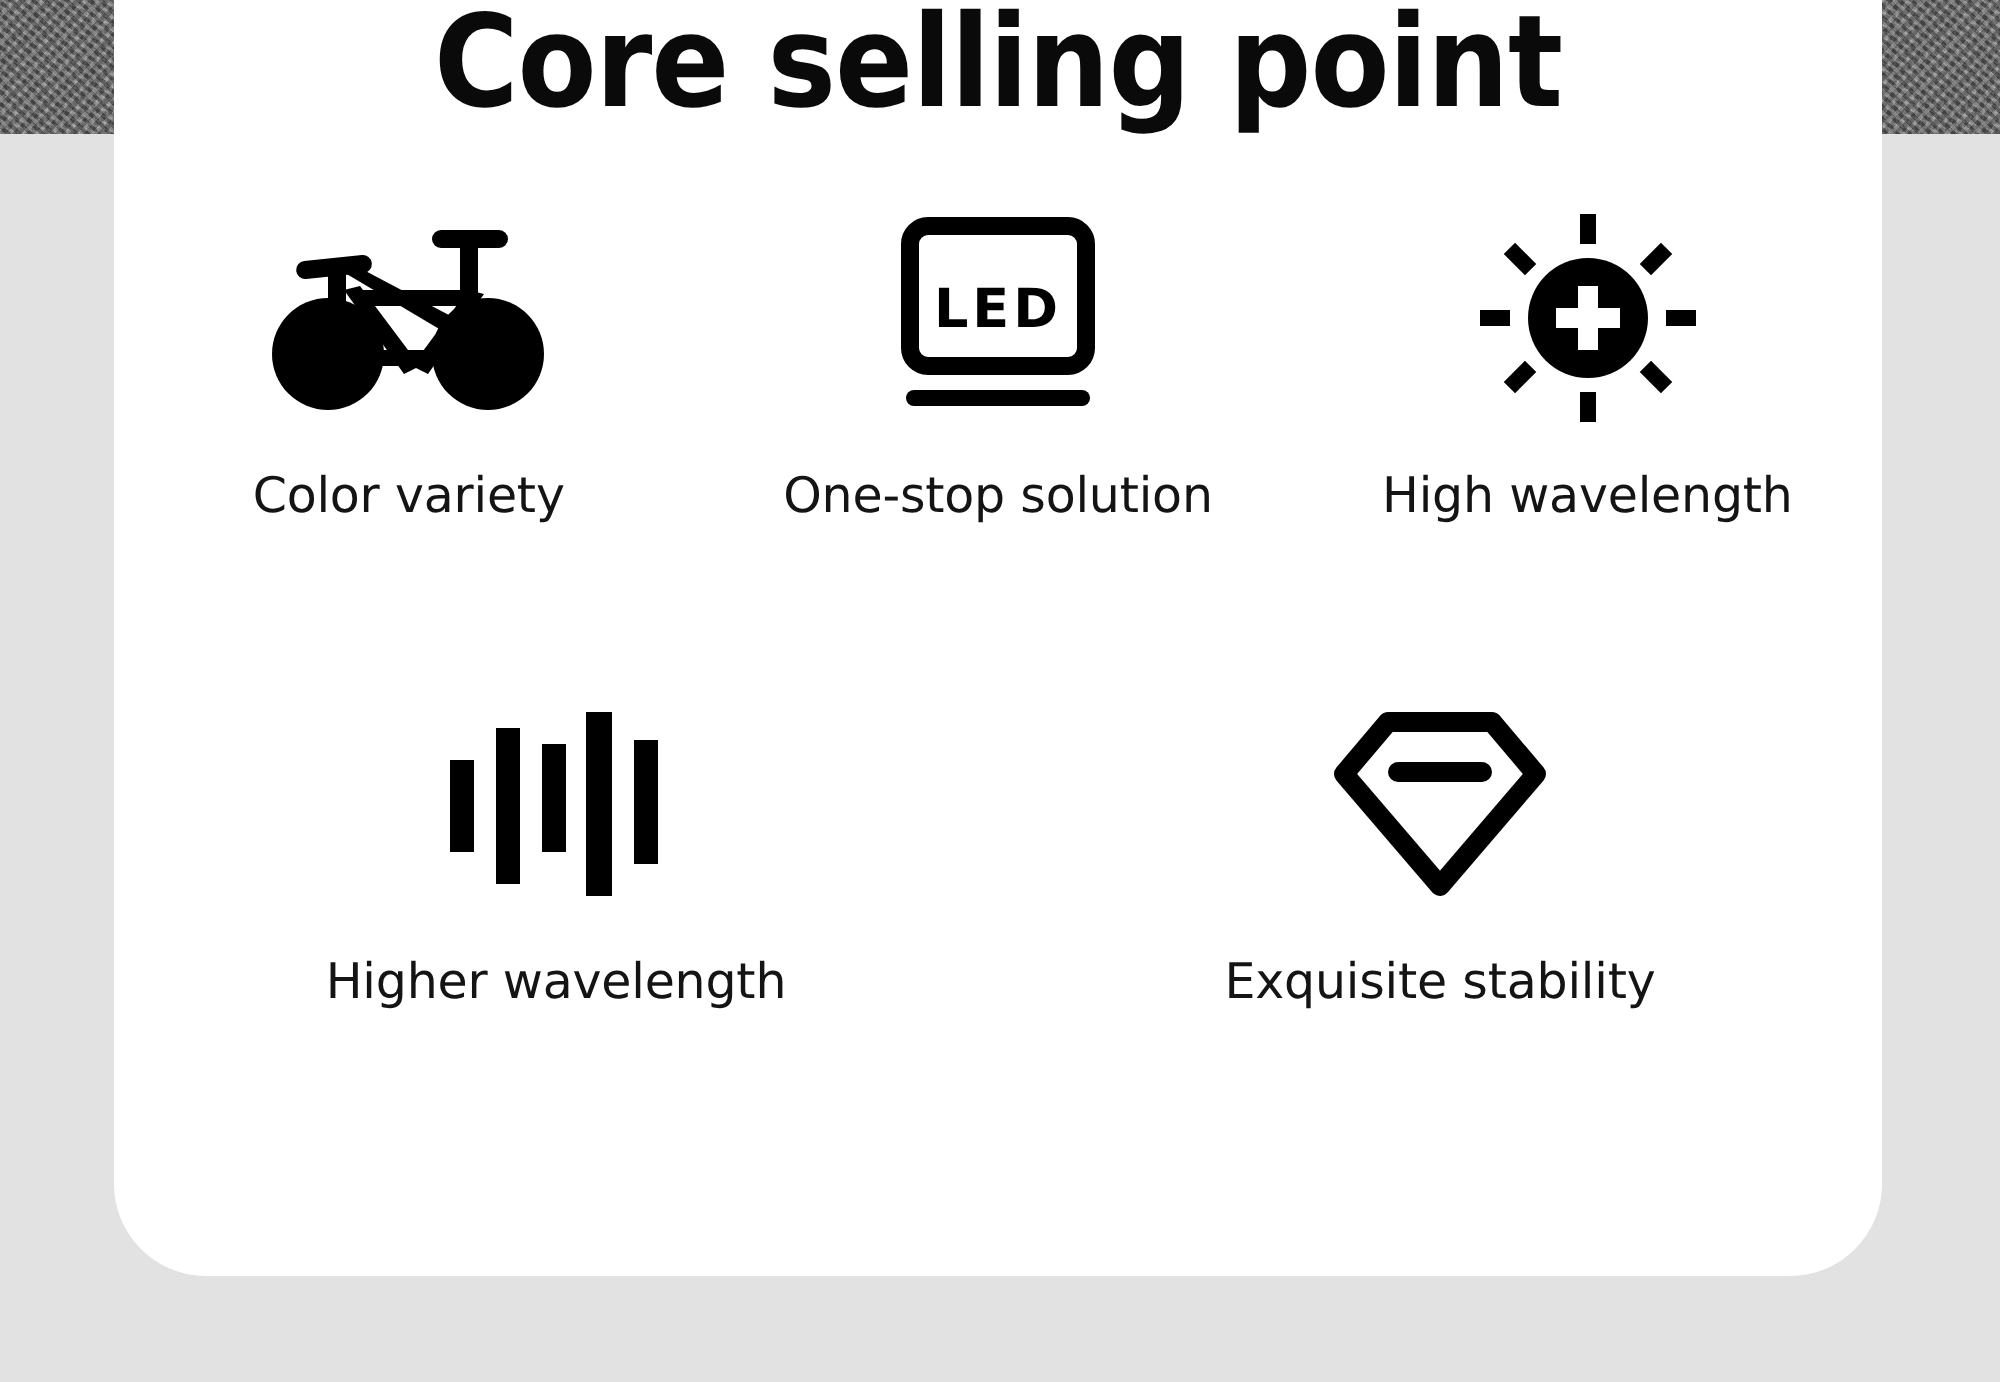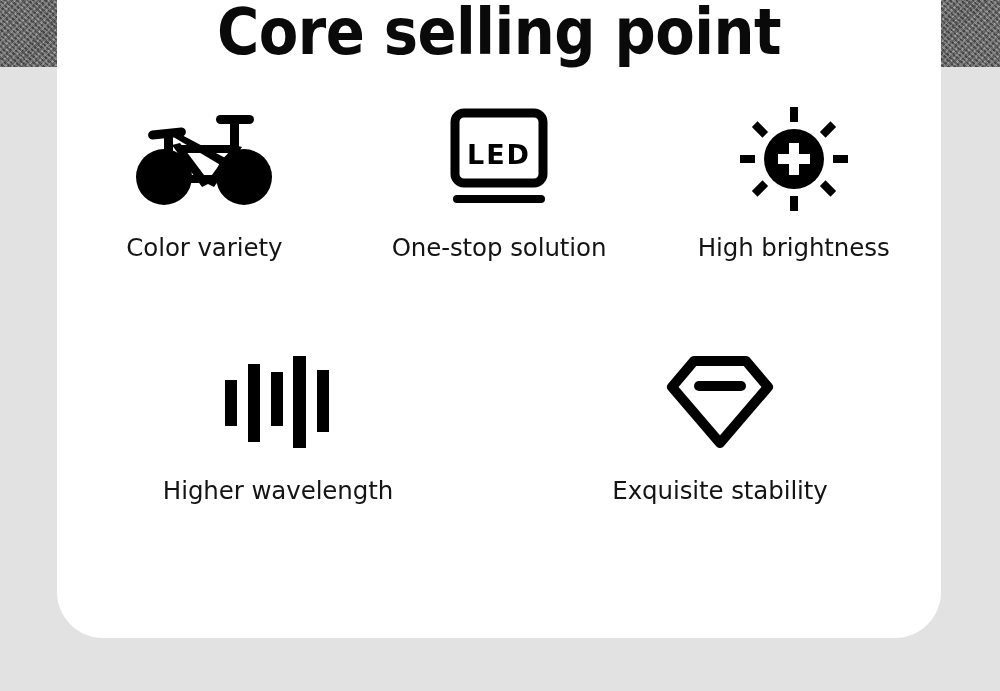--- a/index.html
+++ b/index.html
@@ -181,21 +181,21 @@
                   <rect x="2" y="50" width="15" height="8"></rect>
                   <rect x="95" y="50" width="15" height="8"></rect>
 
                   <rect x="18" y="17" width="8" height="15" transform="rotate(-45 22 24.5)"></rect>
                   <rect x="86" y="17" width="8" height="15" transform="rotate(45 90 24.5)"></rect>
                   <rect x="18" y="76" width="8" height="15" transform="rotate(45 22 83.5)"></rect>
                   <rect x="86" y="76" width="8" height="15" transform="rotate(-45 90 83.5)"></rect>
                 </g>
               </svg>
             </div>
-            <div class="label">High brightness</div>
+            <div class="label">High wavelength</div>
           </div>
 
         </div>
 
         <div class="row row-2">
 
           <div class="cell">
             <div class="icon-wrap">
               <svg width="106" height="100" viewBox="0 0 106 100" aria-hidden="true">
                 <g fill="#000">

